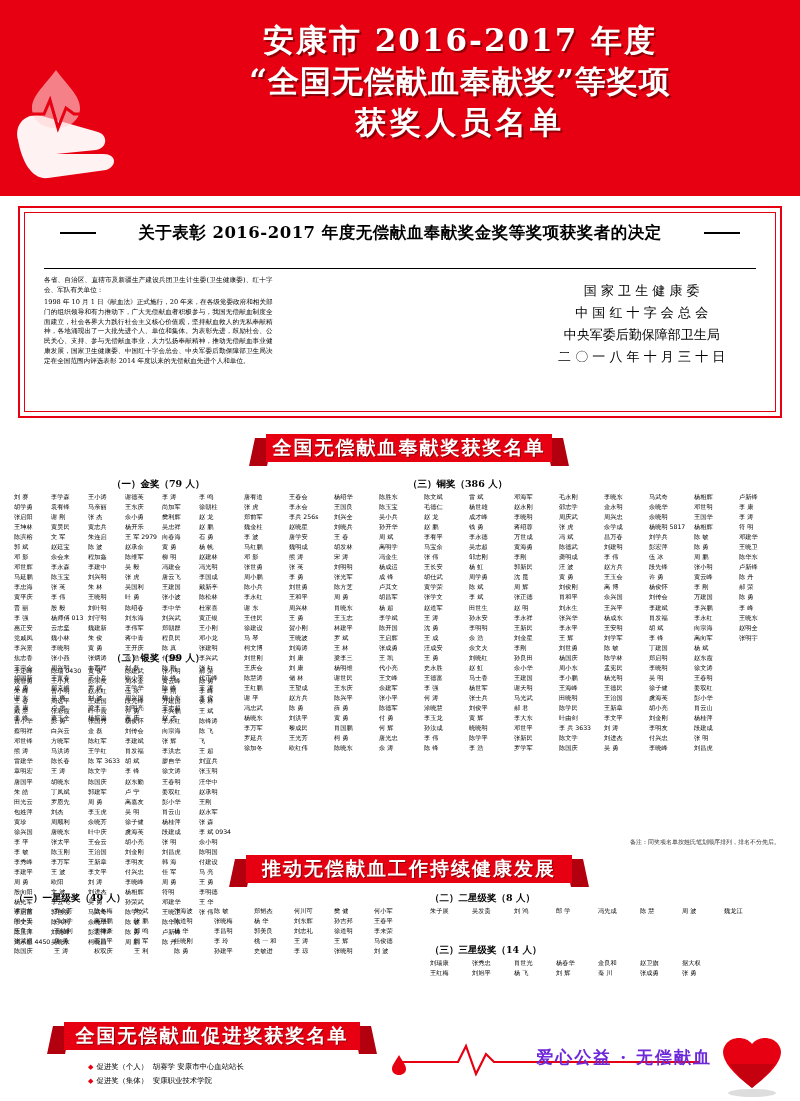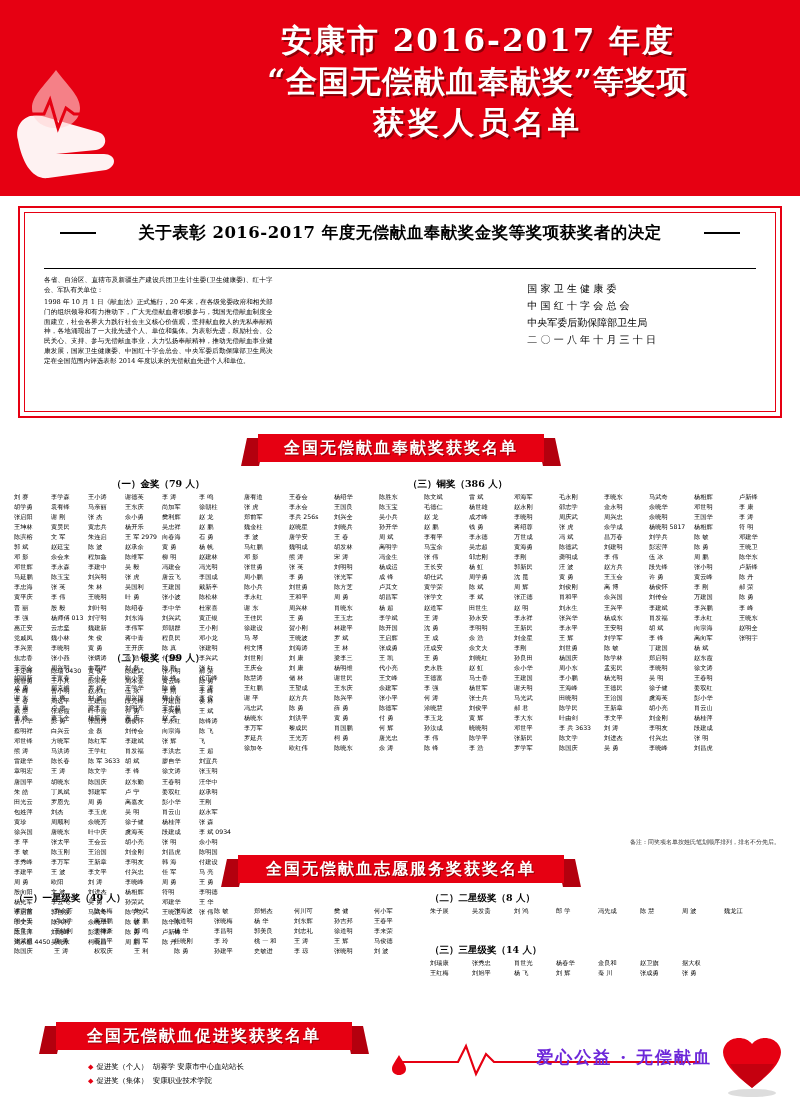--- a/index.html
+++ b/index.html
@@ -11,21 +11,21 @@
   }
   
   .banner{
     position:absolute;left:0;top:0;width:800px;height:196px;
     background:#e60012;overflow:hidden;
   }
   .banner-deco{
     position:absolute;left:8px;top:62px;width:150px;height:120px;
   }
   .banner-title{
-    position:absolute;left:158px;top:20px;width:640px;
+    position:absolute;left:140px;top:20px;width:640px;
     text-align:center;color:#fff;
     font-family:"DejaVu Serif","Liberation Serif",serif;
     font-weight:bold;
     line-height:1.32;
     text-shadow:2px 2px 0 #8d0008;
   }
   .banner-title .l1{font-size:31px;letter-spacing:2px;display:block;}
   .banner-title .l2{font-size:31px;letter-spacing:1px;display:block;}
   .banner-title .l3{font-size:31px;letter-spacing:4px;display:block;}
 
@@ -48,30 +48,31 @@
     font-size:11.5px;color:#000;font-family:"DejaVu Serif","Liberation Serif",serif;
   }
   .dec-hr{position:absolute;left:24px;right:24px;top:60px;height:1px;background:#000;}
   .dec-cols{
     position:absolute;left:24px;right:24px;top:68px;bottom:10px;
     display:flex;gap:13px;
   }
   .dec-col{flex:1;font-size:6.6px;line-height:1.5;color:#000;text-align:justify;
     font-family:"DejaVu Serif","Liberation Serif",serif;}
   .dec-col p{margin:0 0 2px 0;}
-  .dec-sign{text-align:left;line-height:1.7;margin-top:4px;font-size:10px;}
+  .dec-sign{text-align:center;line-height:1.7;margin-top:4px;font-size:13px;}
 
   
   .ribbon{
     position:absolute;height:28px;
     display:flex;align-items:center;justify-content:center;
-    color:#fff;font-size:16px;font-weight:bold;letter-spacing:2px;
+    color:#fff;font-size:19px;font-weight:bold;letter-spacing:2px;
     font-family:"DejaVu Serif","Liberation Serif",serif;
     background:#e60012;
     text-shadow:1px 1px 0 #8d0008;
+    margin-left:8px;
   }
   .ribbon::before,.ribbon::after{
     content:"";position:absolute;top:4px;width:18px;height:28px;background:#b3000e;z-index:-1;
   }
   .ribbon::before{left:-14px;transform:skewX(-12deg);}
   .ribbon::after{right:-14px;transform:skewX(12deg);}
 
   .ribbon1{left:258px;top:434px;width:286px;}
   .ribbon2{left:238px;top:855px;width:326px;}
   .ribbon3{left:56px;top:1022px;width:296px;}
@@ -808,21 +809,21 @@
       <span>陈 勇</span>
       <span>李 峰</span>
       <span>王晓东</span>
       <span>赵明全</span>
       <span>张明宇</span>
     </div>
   </div>
 
 <div class="note">备注：同奖项名单按姓氏笔划顺序排列，排名不分先后。</div>
 
-<div class="ribbon ribbon2">全国无偿献血志愿服务奖获奖名单</div>
+<div class="ribbon ribbon2">推动无偿献血工作持续健康发展</div>
 
 <div class="sec-label" style="left:14px;top:892px;">（一）一星级奖（49 人）</div>
 <div class="names" id="star1-names" style="left:14px;top:906px;width:400px;">
     <div class="col" style="width: 40px;">
       <span>谭宗前</span>
       <span>闫小干</span>
       <span>王良主</span>
       <span>张武根</span>
       <span>陈国庆</span>
     </div>

